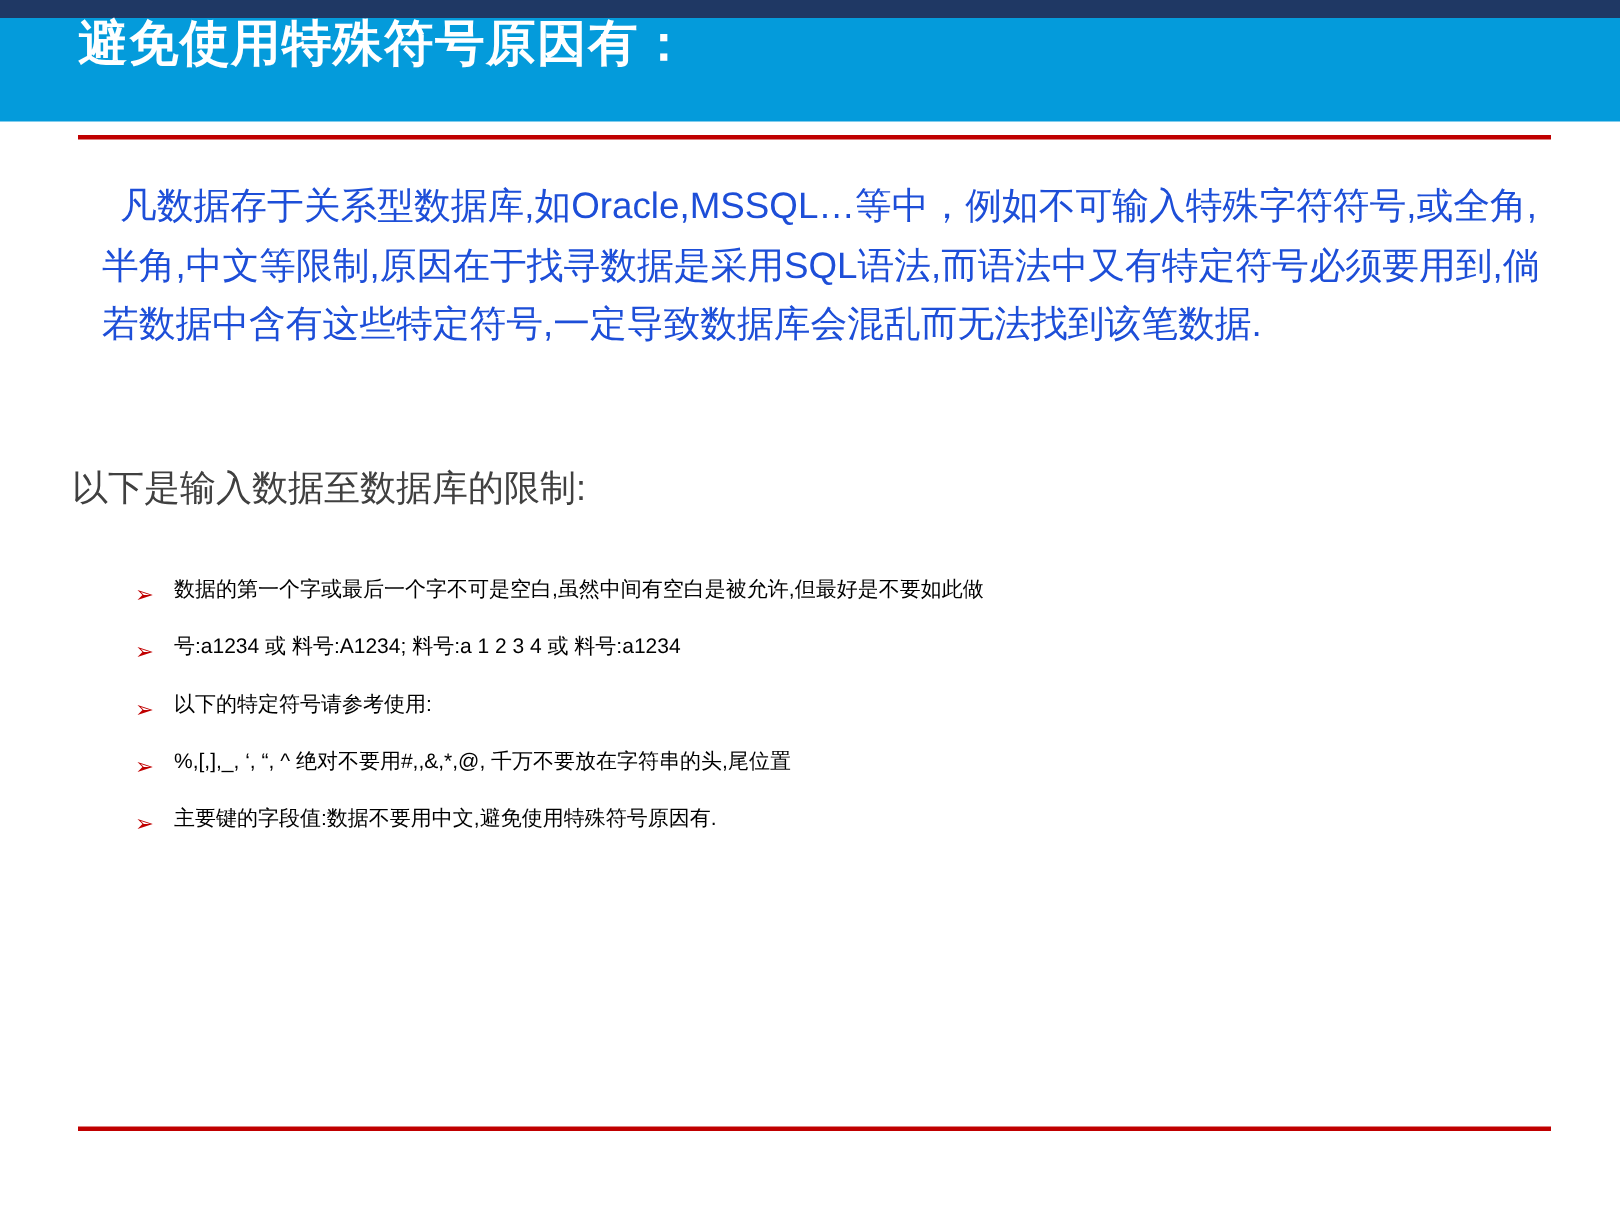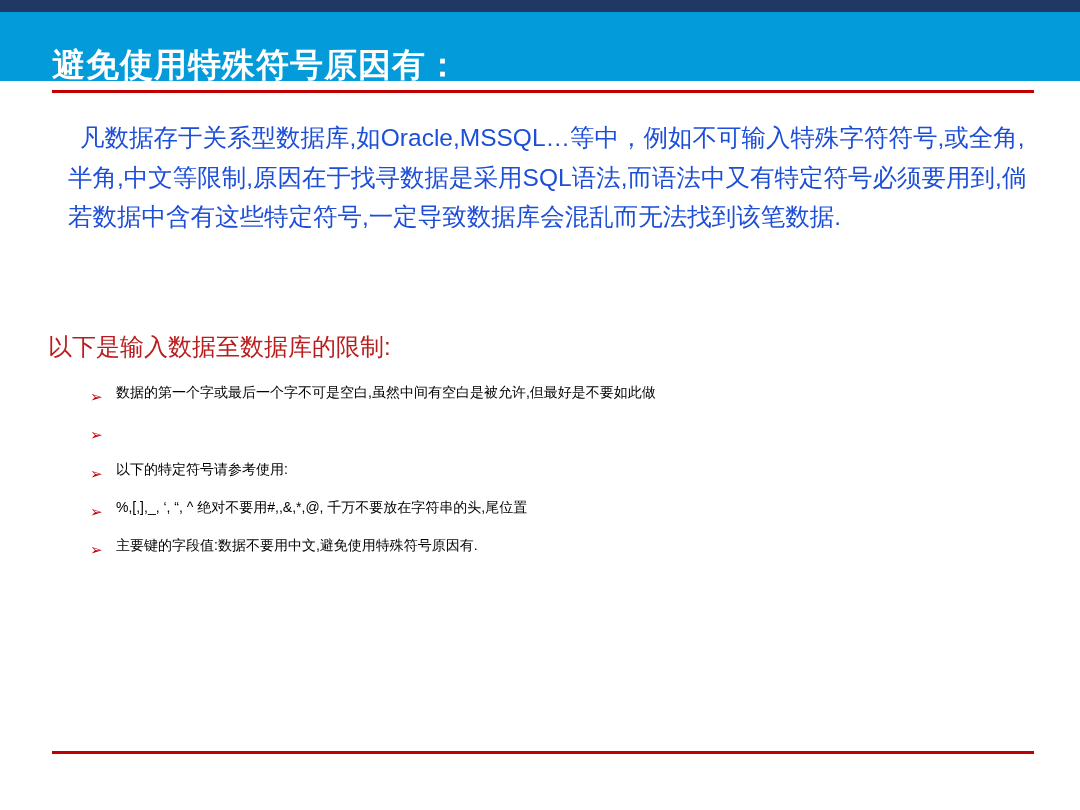--- a/index.html
+++ b/index.html
@@ -31,21 +31,21 @@
   }
   
   .title-bar {
     position: absolute;
     top: 12px;
     left: 0;
     width: 1080px;
     height: 69px;
     background: #049bdb;
     display: flex;
-    align-items: flex-end;
+    align-items: flex-start;
   }
   .title-text {
     color: #ffffff;
     font-size: 33px;
     font-weight: bold;
     letter-spacing: 1px;
     margin-left: 52px;
     line-height: 1;
   }
   
@@ -68,24 +68,24 @@
     line-height: 1.62;
     letter-spacing: 0px;
   }
   .para p {
     margin: 0;
     text-indent: 12px;
   }
   
   .subhead {
     position: absolute;
-    top: 331px;
+    top: 310px;
     left: 48px;
     font-size: 24px;
-    color: #b91c1c;
+    color: #404040;
     line-height: 1.3;
   }
   
   .bullets {
     position: absolute;
     top: 382px;
     left: 90px;
     width: 920px;
   }
   .bullet-row {
@@ -144,20 +144,21 @@
     <div class="bullet-row">
       <span class="bullet-marker">➢</span>
       <span class="bullet-text">
         <span>数据的第一个字或最后一个字不可是空白,虽然中间有空白是被允许,但最好是不要如此做</span>
       </span>
     </div>
 
     <div class="bullet-row">
       <span class="bullet-marker">➢</span>
       <span class="bullet-text">
+        <span class="line2">号:a1234 或 料号:A1234; 料号:a 1 2 3 4 或 料号:a1234</span>
       </span>
     </div>
 
     <div class="bullet-row">
       <span class="bullet-marker">➢</span>
       <span class="bullet-text">
         <span>以下的特定符号请参考使用:</span>
       </span>
     </div>
 

